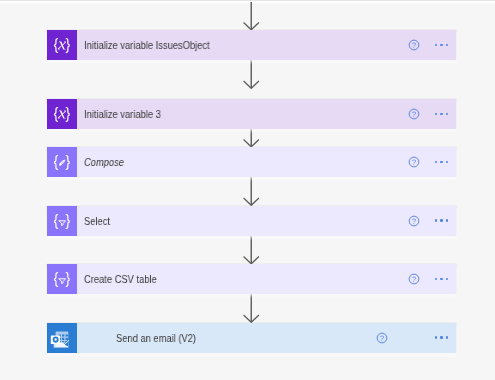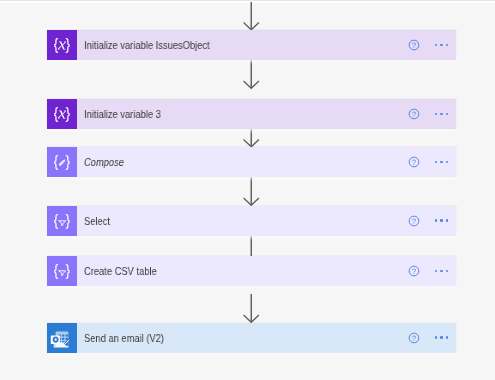--- a/index.html
+++ b/index.html
@@ -121,40 +121,40 @@
         <div class="helpicon"><svg viewBox="0 0 14 14" width="14" height="14">
             <circle cx="7" cy="7" r="4.85" fill="none" stroke="#5c87e8" stroke-width="1.0"></circle>
             <path d="M8.85 6.05Q8.85 6.32 8.77 6.53Q8.68 6.75 8.53 6.93Q8.37 7.11 8.02 7.36L7.72 7.57Q7.45 7.76 7.32 7.97Q7.18 8.18 7.18 8.43H6.52Q6.53 8.18 6.60 7.99Q6.67 7.80 6.79 7.65Q6.91 7.51 7.05 7.39Q7.20 7.28 7.35 7.18Q7.50 7.07 7.65 6.97Q7.80 6.87 7.91 6.74Q8.02 6.61 8.09 6.45Q8.16 6.29 8.16 6.08Q8.16 5.66 7.87 5.42Q7.58 5.18 7.05 5.18Q6.52 5.18 6.21 5.44Q5.90 5.69 5.85 6.13L5.15 6.09Q5.25 5.37 5.74 4.99Q6.23 4.60 7.04 4.60Q7.88 4.60 8.37 4.98Q8.85 5.37 8.85 6.05ZM6.49 9.80V9.07H7.22V9.80Z" fill="#5c87e8"></path>
           </svg></div>
         <div class="dots">
           <i></i>
           <i></i>
           <i></i>
         </div>
       </div>
-      <div class="card" style="top: 256px; background: rgb(236, 232, 253);">
+      <div class="card" style="top: 264px; background: rgb(236, 232, 253);">
         <div class="iconbox" style="background:#8a74fb">
           <svg viewBox="1.2 -0.2 30 30" width="30" height="30">
             <path d="M11.76,8.34 C10.96,8.34 10.15,8.86 10.15,10.43 L10.15,12.78 C10.15,13.91 9.73,14.43 8.93,14.56 L8.93,16.04 C9.73,16.17 10.15,16.69 10.15,17.82 L10.15,20.17 C10.15,21.74 10.96,22.26 11.76,22.26" fill="none" stroke="#fff" stroke-width="1.25" stroke-linecap="round"></path>
             <path d="M20.44,8.34 C21.25,8.34 22.05,8.86 22.05,10.43 L22.05,12.78 C22.05,13.91 22.47,14.43 23.28,14.56 L23.28,16.04 C22.47,16.17 22.05,16.69 22.05,17.82 L22.05,20.17 C22.05,21.74 21.25,22.26 20.44,22.26" fill="none" stroke="#fff" stroke-width="1.25" stroke-linecap="round"></path>
             <path d="M13.3,14.6 L19.8,14.6 L17.25,17.35 L17.25,18.55 L15.85,19.35 L15.85,17.35 Z" fill="none" stroke="#fff" stroke-width="0.95" stroke-linejoin="round" stroke-linecap="round"></path>
           </svg>
         </div>
         <div class="title"><span>Create CSV table</span></div>
         <div class="helpicon"><svg viewBox="0 0 14 14" width="14" height="14">
             <circle cx="7" cy="7" r="4.85" fill="none" stroke="#5c87e8" stroke-width="1.0"></circle>
             <path d="M8.85 6.05Q8.85 6.32 8.77 6.53Q8.68 6.75 8.53 6.93Q8.37 7.11 8.02 7.36L7.72 7.57Q7.45 7.76 7.32 7.97Q7.18 8.18 7.18 8.43H6.52Q6.53 8.18 6.60 7.99Q6.67 7.80 6.79 7.65Q6.91 7.51 7.05 7.39Q7.20 7.28 7.35 7.18Q7.50 7.07 7.65 6.97Q7.80 6.87 7.91 6.74Q8.02 6.61 8.09 6.45Q8.16 6.29 8.16 6.08Q8.16 5.66 7.87 5.42Q7.58 5.18 7.05 5.18Q6.52 5.18 6.21 5.44Q5.90 5.69 5.85 6.13L5.15 6.09Q5.25 5.37 5.74 4.99Q6.23 4.60 7.04 4.60Q7.88 4.60 8.37 4.98Q8.85 5.37 8.85 6.05ZM6.49 9.80V9.07H7.22V9.80Z" fill="#5c87e8"></path>
           </svg></div>
         <div class="dots">
           <i></i>
           <i></i>
           <i></i>
         </div>
       </div>
-      <div class="card" style="top: 322.5px; background: rgb(217, 232, 248);">
+      <div class="card" style="top: 322.5px; background: rgb(217, 232, 248); gap: 32px;">
         <div class="iconbox" style="background:#2b7cd3">
           <svg viewBox="1.2 -0.2 30 30" width="30" height="30">
             <rect x="9.8" y="8.4" width="12.7" height="15.5" rx="0.9" fill="#fff" fill-opacity="0.62"></rect>
             <g fill="#2b7cd3">
               <rect x="12.70" y="11.30" width="2.3" height="2.1" rx="0.2"></rect>
               <rect x="16.25" y="11.30" width="2.3" height="2.1" rx="0.2"></rect>
               <rect x="19.80" y="11.30" width="2.3" height="2.1" rx="0.2"></rect>
               <rect x="12.70" y="14.60" width="2.3" height="2.1" rx="0.2"></rect>
               <rect x="16.25" y="14.60" width="2.3" height="2.1" rx="0.2"></rect>
               <rect x="19.80" y="14.60" width="2.3" height="2.1" rx="0.2"></rect>

